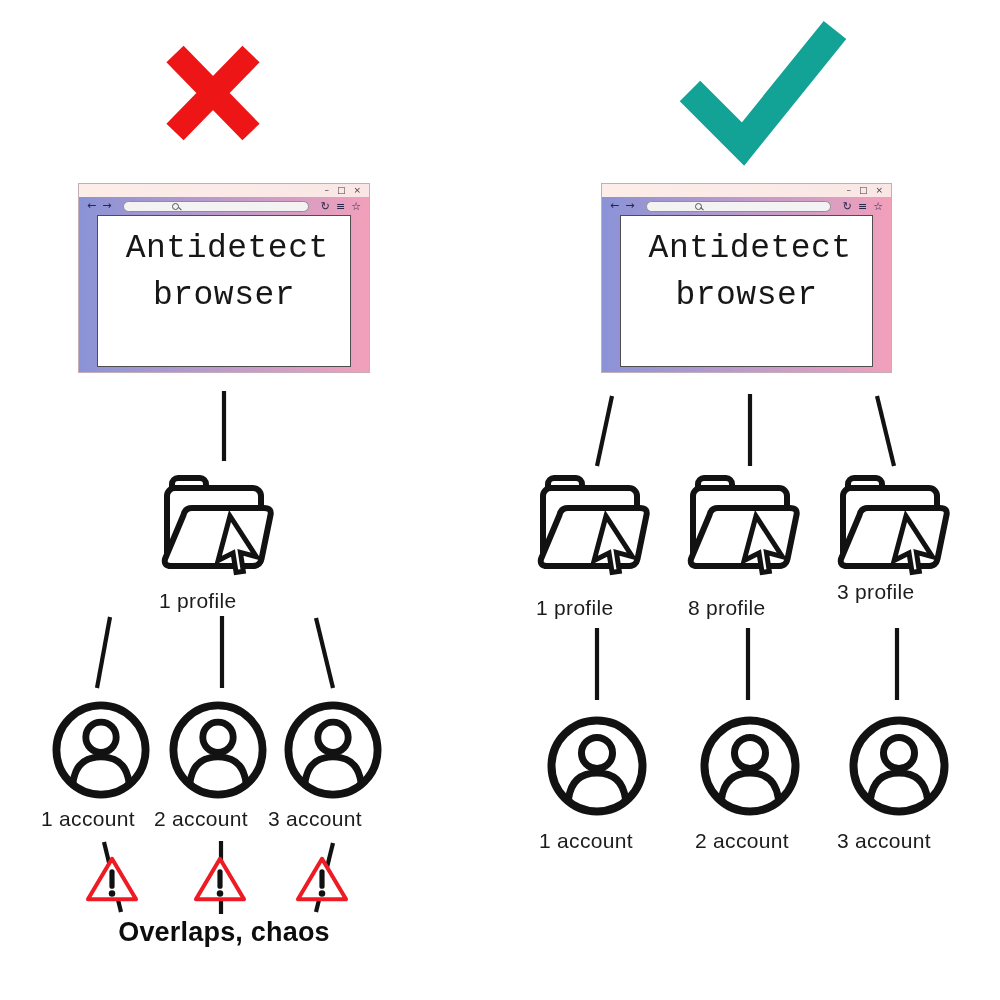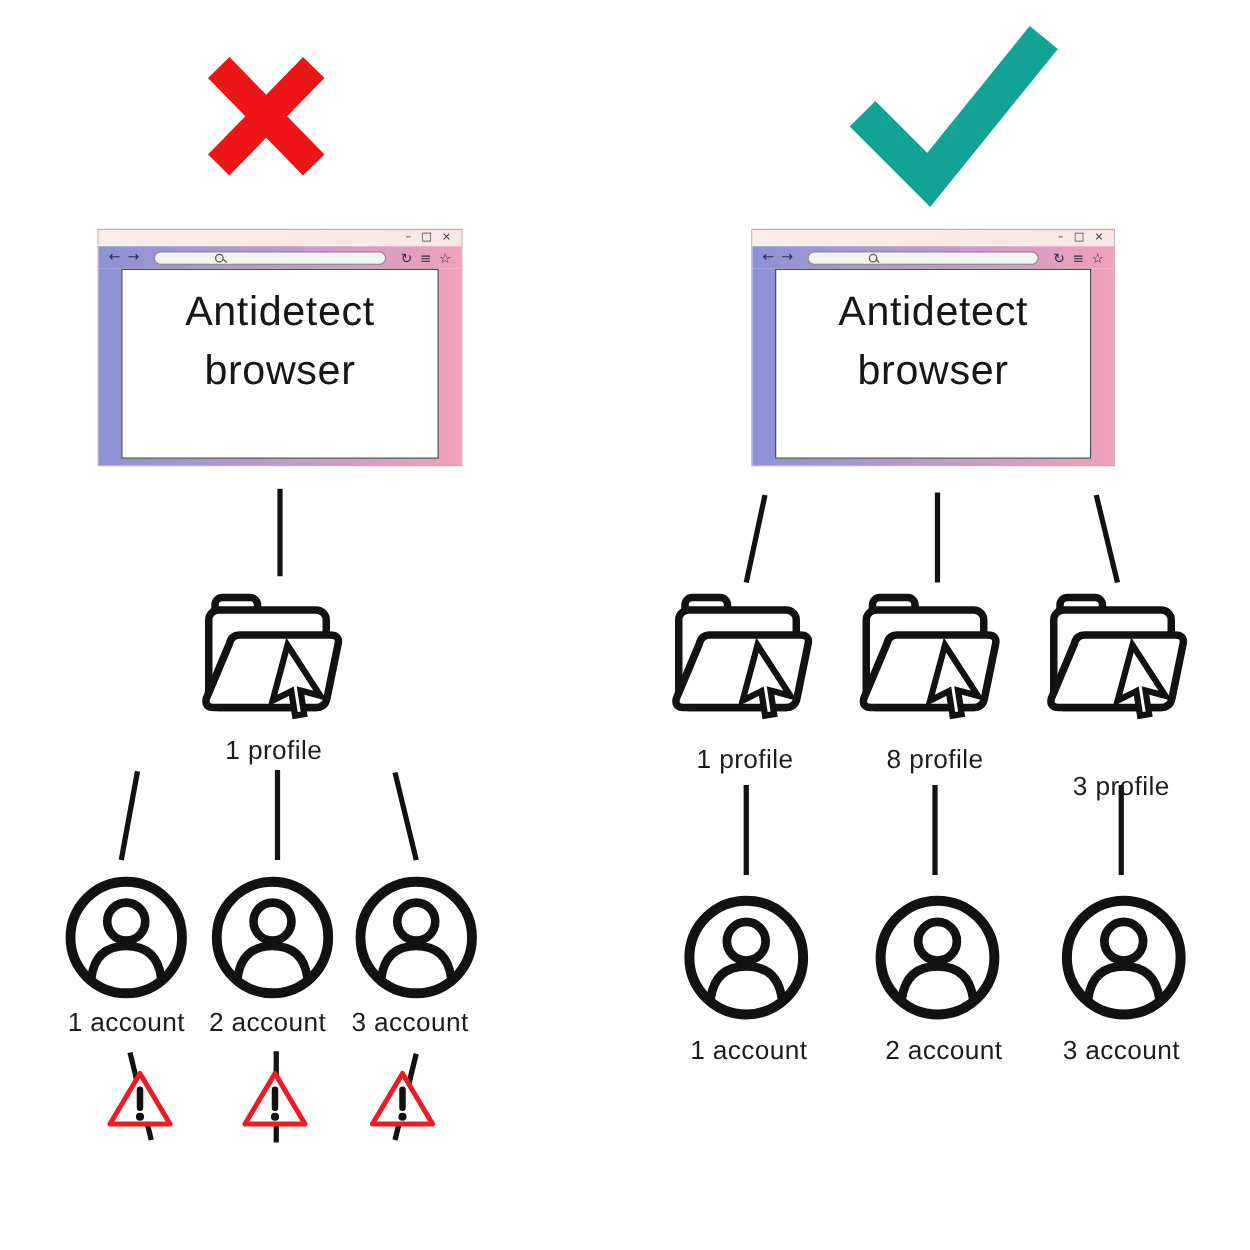--- a/index.html
+++ b/index.html
@@ -44,40 +44,40 @@
   .mag{
     width:5px;height:5px;border:1.3px solid #555;border-radius:50%;
     position:relative;margin-left:26%;
   }
   .mag::after{
     content:"";position:absolute;width:3.5px;height:1.3px;background:#555;
     transform:rotate(45deg);right:-3px;bottom:-1px;
   }
   .frame{
     flex:1;background:linear-gradient(90deg,var(--toolbar-left),#bf9bca 52%,var(--toolbar-right));
-    padding:0 18px 5px;box-sizing:border-box;
+    padding:0 18px 5px;box-sizing:border-box;font-family:Liberation Mono, monospace;
   }
   .content{
     width:100%;height:100%;background:#fff;border:1px solid #4e4e4e;box-sizing:border-box;
     display:flex;justify-content:center;
   }
   .browser-title{
     font-size:33px;line-height:47px;font-weight:500;letter-spacing:.5px;
     text-align:center;margin-top:9px;width:78%;color:#171717;
   }
 
   
   .ink{stroke:var(--stroke);}
   .cross-bar{stroke:var(--cross);}
   .check-path{stroke:var(--check);fill:none;}
   .tri{stroke:var(--warning);fill:#fff;}
   .connector{stroke:var(--stroke);stroke-width:4.2;}
 
   .label{
-    position:absolute;width:120px;text-align:center;font-size:21px;
+    position:absolute;width:120px;text-align:left;font-size:21px;
     letter-spacing:.3px;color:#1c1c1c;
   }
   .caption{
     position:absolute;left:88px;top:917px;width:272px;text-align:center;
     font-size:27px;font-weight:700;color:#0d0d0d;letter-spacing:.2px;
   }
 </style>
 </head>
 <body>
 
@@ -184,21 +184,21 @@
     <rect class="ink" x="7" y="18" width="94" height="78" rx="8" fill="#fff" stroke-width="6"></rect>
     <path class="ink" d="M32,38 L104,38 Q112,38 110.5,45 L101.5,89 Q100,96 92.5,96 L11,96 Q3.5,96 5,89 L23.5,45 Q25,38 32,38 Z" fill="#fff" stroke-width="6"></path>
     <g transform="translate(70,46) rotate(15)">
       <polygon class="ink" points="0,0 0,46 12.5,35 20.5,53 27.2,50 19.5,32.5 36,32.5" fill="#fff" stroke-width="5" stroke-linejoin="miter"></polygon>
     </g>
   </svg>
 
   <div class="label" style="left:159px;top:589px">1 profile</div>
   <div class="label" style="left:536px;top:596px">1 profile</div>
   <div class="label" style="left:688px;top:596px">8 profile</div>
-  <div class="label" style="left:837px;top:618px">3 profile</div>
+  <div class="label" style="left:837px;top:580px">3 profile</div>
 
   <svg class="abs" style="left:52px;top:701px" width="98" height="98" viewBox="0 0 100 100">
     <circle class="ink" cx="50" cy="50" r="45.5" fill="#fff" stroke-width="8"></circle>
     <circle class="ink" cx="50" cy="37" r="15.5" fill="#fff" stroke-width="7"></circle>
     <path class="ink" d="M21.5,83 C24,64 35,57 50,57 C65,57 76,64 78.5,83" fill="none" stroke-width="7"></path>
   </svg>
   <svg class="abs" style="left:169px;top:701px" width="98" height="98" viewBox="0 0 100 100">
     <circle class="ink" cx="50" cy="50" r="45.5" fill="#fff" stroke-width="8"></circle>
     <circle class="ink" cx="50" cy="37" r="15.5" fill="#fff" stroke-width="7"></circle>
     <path class="ink" d="M21.5,83 C24,64 35,57 50,57 C65,57 76,64 78.5,83" fill="none" stroke-width="7"></path>
@@ -241,14 +241,15 @@
     <path class="tri" d="M29,5 L54,47 L4,47 Z" stroke-width="4.2" stroke-linejoin="round"></path>
     <line x1="29" y1="18.5" x2="29" y2="33.5" stroke="#111" stroke-width="5.4" stroke-linecap="round"></line>
     <circle cx="29" cy="41" r="3.4" fill="#111"></circle>
   </svg>
   <svg class="abs" style="left:294px;top:854px" width="56" height="50" viewBox="0 0 58 52">
     <path class="tri" d="M29,5 L54,47 L4,47 Z" stroke-width="4.2" stroke-linejoin="round"></path>
     <line x1="29" y1="18.5" x2="29" y2="33.5" stroke="#111" stroke-width="5.4" stroke-linecap="round"></line>
     <circle cx="29" cy="41" r="3.4" fill="#111"></circle>
   </svg>
 
+  <div class="caption">Overlaps, chaos</div>
 
 </div>
 
 </body></html>

